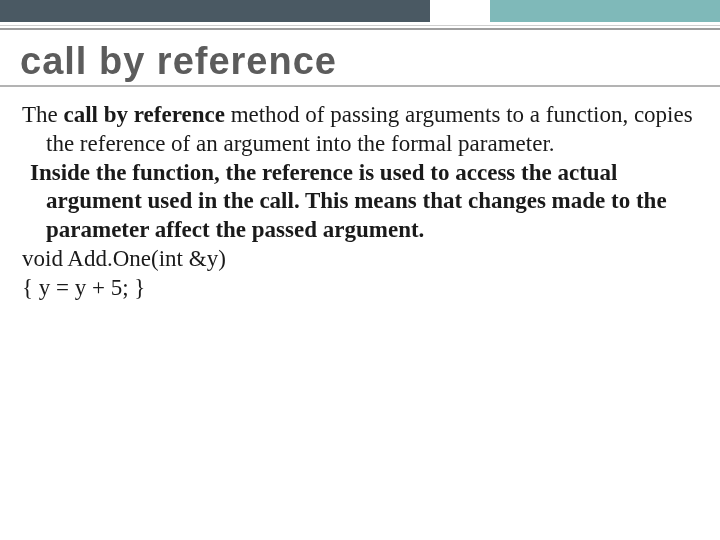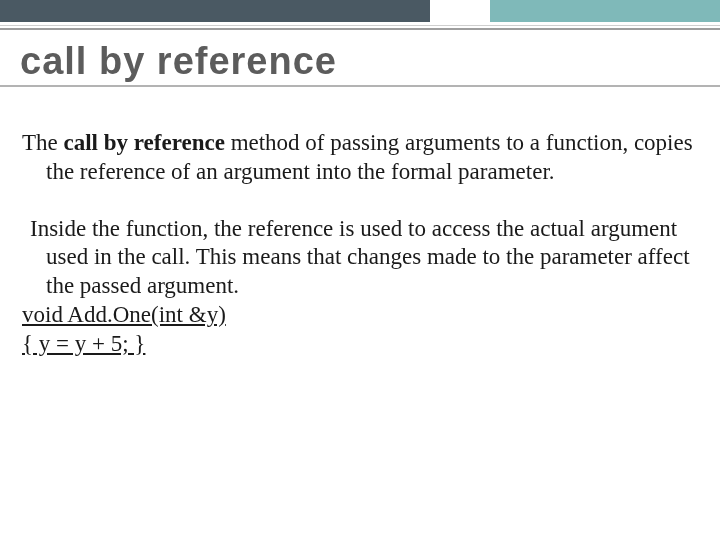--- a/index.html
+++ b/index.html
@@ -64,34 +64,33 @@
     margin: 0 0 10px 0;
   }
   .content {
     padding: 4px 22px 0 22px;
     font-size: 23px;
     line-height: 1.25;
     color: #1a1a1a;
   }
   .para {
     margin-bottom: 0;
-    margin-top: 28px;
   }
   .p1-wrap {
     padding-left: 24px;
     text-indent: -24px;
   }
   .p2-wrap {
     padding-left: 24px;
     text-indent: -16px;
+    font-weight: bold;
   }
   .bold { font-weight: 700; }
   .codeblock {
     margin-top: 0;
-    text-decoration: underline;
   }
 </style>
 </head>
 <body>
 
 <div class="topbar">
   <div class="topbar-dark"></div>
   <div class="topbar-gap"></div>
   <div class="topbar-teal"></div>
   <div class="thin-rule"></div>

